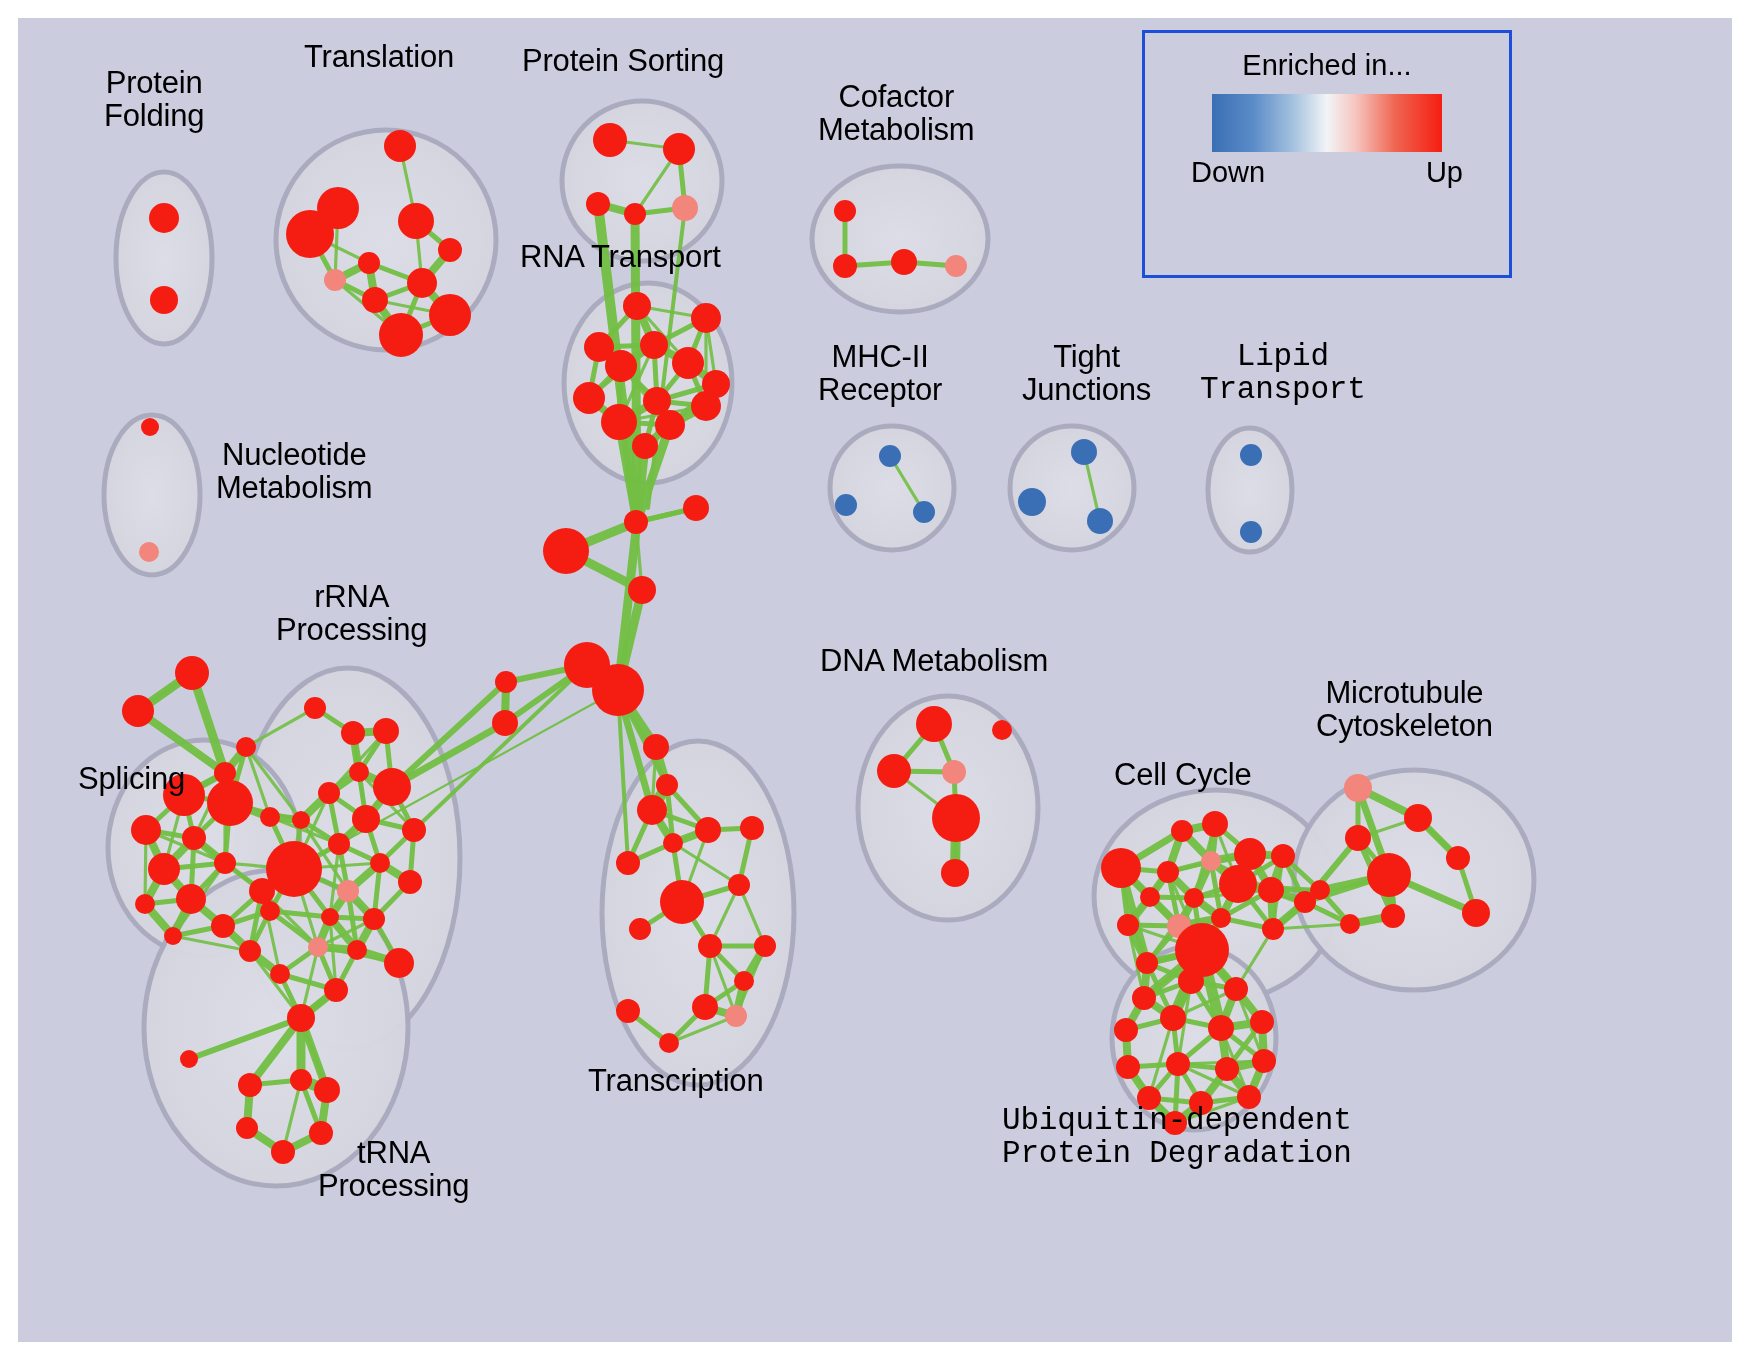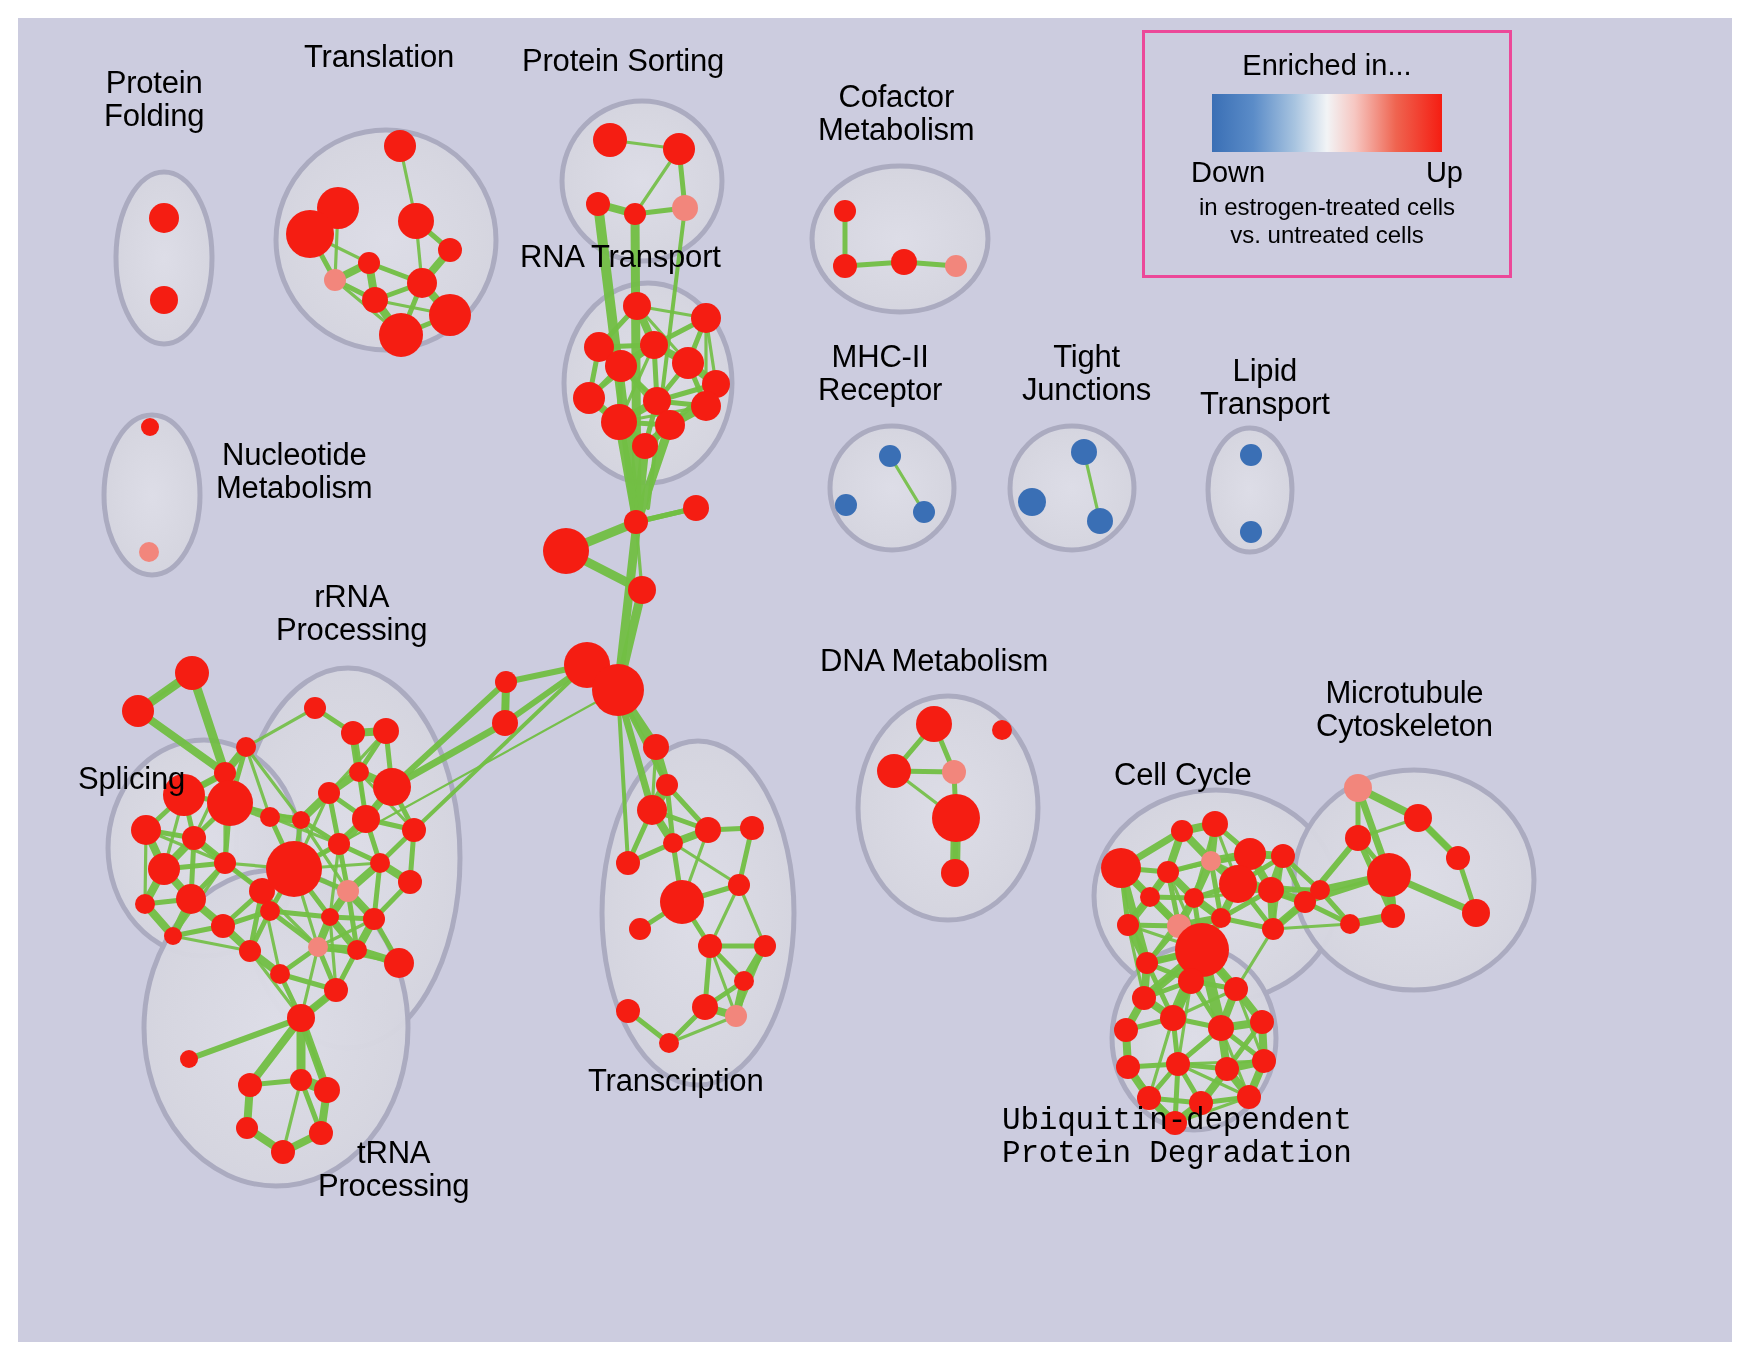--- a/index.html
+++ b/index.html
@@ -26,21 +26,21 @@
     text-align:center;
     white-space:pre;
     letter-spacing:-0.2px;
   }
   
   #legend{
     position:absolute;
     left:1124px;top:12px;
     width:370px;height:248px;
     background:#ccccdf;
-    border:3px solid #ec4899;
+    border:3px solid #1d4ed8;
     box-sizing:border-box;
   }
   #legend-title{
     text-align:center;
     font-size:29px;
     color:#000;
     margin-top:16px;
   }
   #legend-bar{
     margin:12px auto 0 auto;
@@ -674,39 +674,35 @@
     </svg>
 
     <div id="labels-layer">
         <div class="cluster-label" style="left: 86px; top: 48px;"><div>Protein</div><div>Folding</div></div>
         <div class="cluster-label" style="left: 286px; top: 22px;"><div>Translation</div></div>
         <div class="cluster-label" style="left: 504px; top: 26px;"><div>Protein Sorting</div></div>
         <div class="cluster-label" style="left: 800px; top: 62px;"><div>Cofactor</div><div>Metabolism</div></div>
         <div class="cluster-label" style="left: 502px; top: 222px;"><div>RNA Transport</div></div>
         <div class="cluster-label" style="left: 800px; top: 322px; text-align: center;"><div>MHC-II</div><div>Receptor</div></div>
         <div class="cluster-label" style="left: 1004px; top: 322px;"><div>Tight</div><div>Junctions</div></div>
-        <div class="cluster-label" style="left: 1182px; top: 336px;"><div>Lipid</div><div>Transport</div></div>
+        <div class="cluster-label" style="left: 1182px; top: 322px; font-family: Liberation Mono, monospace;"><div>Lipid</div><div>Transport</div></div>
         <div class="cluster-label" style="left: 198px; top: 420px;"><div>Nucleotide</div><div>Metabolism</div></div>
         <div class="cluster-label" style="left: 258px; top: 562px;"><div>rRNA</div><div>Processing</div></div>
         <div class="cluster-label" style="left: 60px; top: 744px;"><div>Splicing</div></div>
         <div class="cluster-label" style="left: 300px; top: 1086px; margin-top: 32px;"><div>tRNA</div><div>Processing</div></div>
         <div class="cluster-label" style="left: 570px; top: 1046px;"><div>Transcription</div></div>
         <div class="cluster-label" style="left: 802px; top: 626px;"><div>DNA Metabolism</div></div>
         <div class="cluster-label" style="left: 1096px; top: 740px;"><div>Cell Cycle</div></div>
         <div class="cluster-label" style="left: 1298px; top: 658px;"><div>Microtubule</div><div>Cytoskeleton</div></div>
         <div class="cluster-label" style="left: 984px; top: 1086px; font-family: Liberation Mono, monospace;"><div>Ubiquitin-dependent</div><div>Protein Degradation</div></div>
       </div>
 
     <div id="legend">
       <div id="legend-title">Enriched in...</div>
       <div id="legend-bar"></div>
       <div id="legend-ends">
         <span>Down</span>
         <span>Up</span>
       </div>
-      <div id="legend-sub">
-        <div>in estrogen-treated cells</div>
-        <div>vs. untreated cells</div>
-      </div>
     </div>
 
   </div>
 </div>
 
 </body></html>

